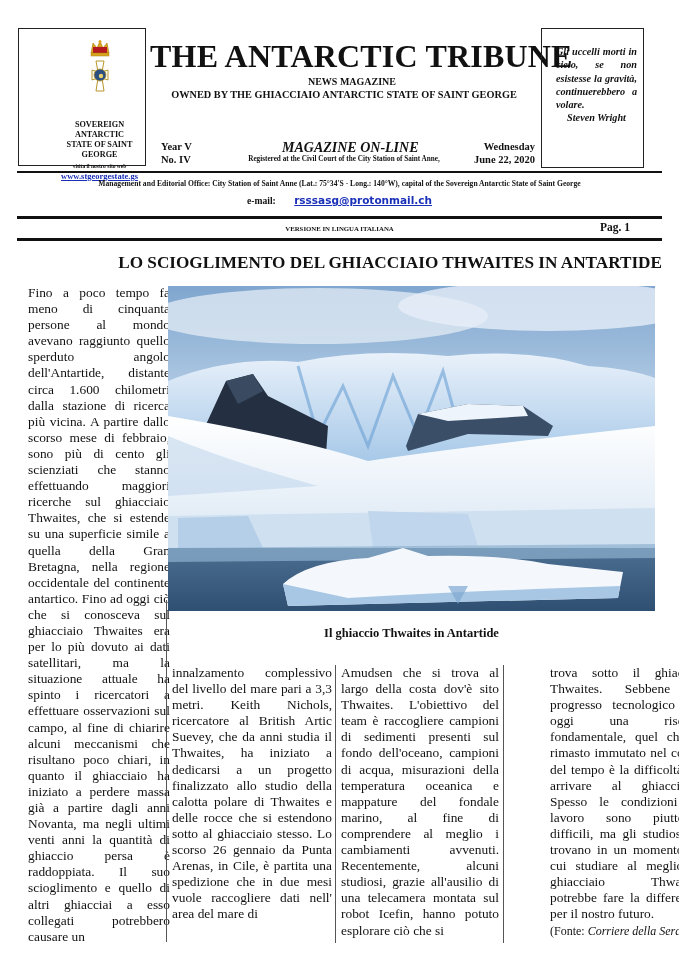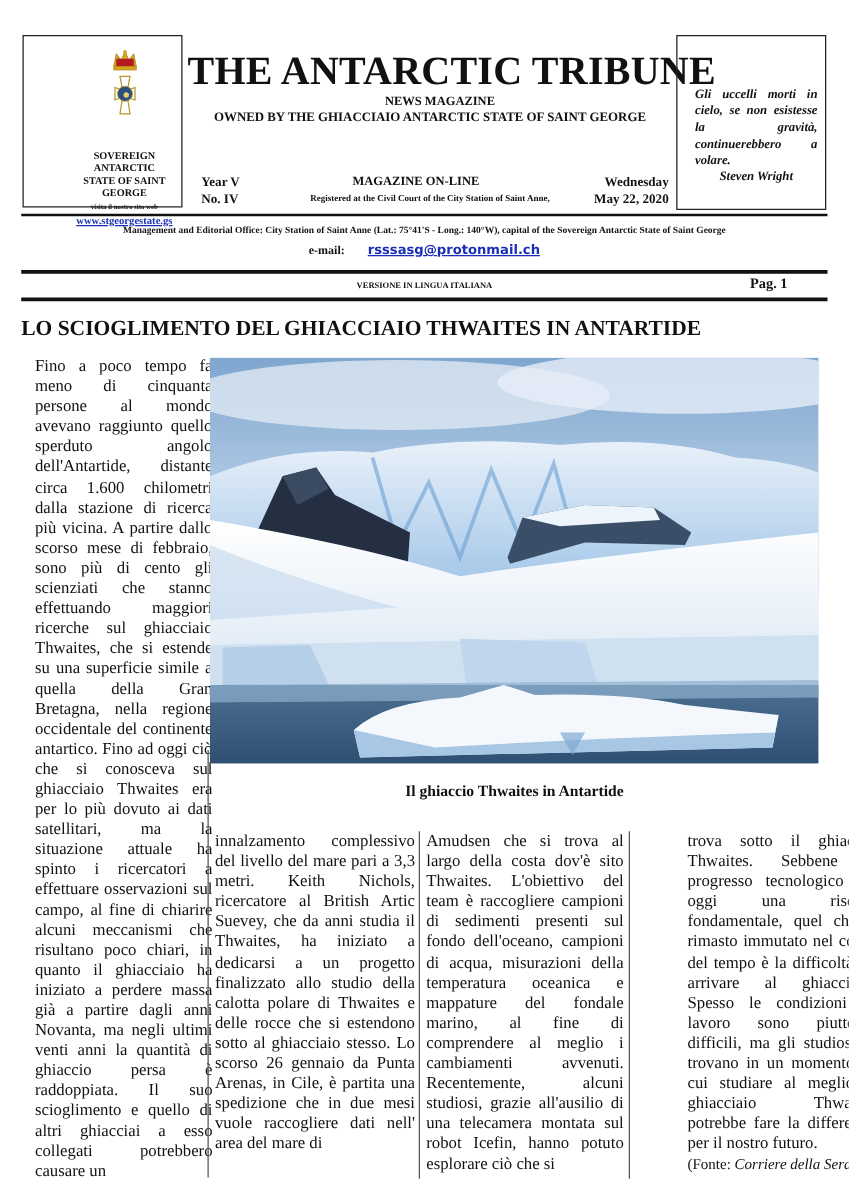--- a/index.html
+++ b/index.html
@@ -13,40 +13,40 @@
   .logo-box .crest { display: block; margin: 10px auto 0; width: 40px; height: 64px; }
   .logo-box .state-name { font-family: "Liberation Serif", serif; font-weight: bold; font-size: 8.2px; line-height: 10px; margin-top: 17px; letter-spacing: 0; }
   .logo-box .visit { font-size: 5.5px; font-weight: bold; margin-top: 3px; }
   .logo-box .site { font-size: 8.5px; font-weight: bold; color: #1a2fb8; text-decoration: underline; margin-top: 2px; }
 
   .masthead { left: 150px; top: 38px; width: 388px; text-align: center; font-weight: bold; font-size: 32px; line-height: 36px; letter-spacing: 0.2px; white-space: nowrap; }
   .subhead1 { left: 150px; top: 76px; width: 388px; text-align: right; padding-right: 142px; font-weight: bold; font-size: 10px; }
   .subhead2 { left: 150px; top: 89px; width: 388px; text-align: center; font-weight: bold; font-size: 10.3px; white-space: nowrap; }
   .registered { left: 150px; top: 111px; width: 388px; text-align: center; font-weight: bold; font-size: 7.2px; line-height: 9.5px; margin-top: 44px; }
   .year { left: 161px; top: 140px; font-weight: bold; font-size: 10.5px; line-height: 13px; }
-  .magonline { left: 282px; top: 140px; font-weight: bold; font-size: 10px; }
+  .magonline { left: 282px; top: 140px; font-weight: bold; font-size: 14px; font-style: italic; }
   .date { left: 400px; top: 140px; width: 135px; text-align: right; font-weight: bold; font-size: 10.5px; line-height: 13px; }
 
-  .quote-box { left: 541px; top: 28px; width: 120px; height: 140px; border: 1.5px solid #222; padding: 40px 6px 0 14px; }
+  .quote-box { left: 541px; top: 28px; width: 103px; height: 140px; border: 1.5px solid #222; padding: 16px 6px 0 14px; }
   .quote-box .quote { font-style: italic; font-weight: bold; font-size: 10.2px; line-height: 13.3px; text-align: justify; }
   .quote-box .author { font-style: italic; font-weight: bold; font-size: 10.2px; text-align: center; line-height: 13px; }
 
   .rule { left: 17px; width: 645px; background: #111; }
   .r1 { top: 171px; height: 2px; }
   .r2 { top: 216px; height: 3px; }
   .r3 { top: 238px; height: 3px; }
 
   .office { left: 17px; top: 179px; width: 645px; text-align: center; font-weight: bold; font-size: 7.6px; white-space: nowrap; }
   .email-line { left: 17px; top: 194px; width: 645px; text-align: center; font-weight: bold; font-size: 9.6px; }
   .email-line a { font-family: "DejaVu Sans", sans-serif; color: #1a2fb8; text-decoration: underline; font-size: 10.5px; margin-left: 16px; }
 
   .version { left: 17px; top: 225px; width: 645px; text-align: center; font-weight: bold; font-size: 6.8px; }
   .page-num { left: 600px; top: 221px; font-weight: bold; font-size: 11.5px; }
 
-  .headline { left: 17px; top: 253px; width: 645px; text-align: left; font-weight: bold; font-size: 17.2px; letter-spacing: 0; white-space: nowrap; }
+  .headline { left: 17px; top: 253px; width: 645px; text-align: right; font-weight: bold; font-size: 17.2px; letter-spacing: 0; white-space: nowrap; }
 
   .col { font-size: 13.4px; line-height: 16.1px; text-align: justify; hyphens: none; }
   .col p { margin: 0; }
   .col1 { left: 8px; top: 285px; width: 142px; margin-left: 20px; }
   .col2 { left: 172px; top: 665px; width: 160px; }
   .col3 { left: 341px; top: 665px; width: 158px; }
   .col4 { left: 510px; top: 665px; width: 150px; margin-left: 40px; }
   .vline { width: 1px; background: #555; }
   .v1 { left: 166px; top: 600px; height: 342px; }
   .v2 { left: 335px; top: 665px; height: 278px; }
@@ -87,30 +87,30 @@
 <div class="abs registered">
   <div>Registered at the Civil Court of the City Station of Saint Anne,</div>
 </div>
 <div class="abs year">
   <div>Year V</div>
   <div>No. IV</div>
 </div>
 <div class="abs magonline">MAGAZINE ON-LINE</div>
 <div class="abs date">
   <div>Wednesday</div>
-  <div>May 22, 2020</div>
+  <div>June 22, 2020</div>
 </div>
 
 <div class="abs quote-box">
   <div class="quote">Gli uccelli morti in cielo, se non esistesse la gravità, continuerebbero a volare.</div>
   <div class="author">Steven Wright</div>
 </div>
 
 <div class="abs rule r1"></div>
-<div class="abs office">Management and Editorial Office: City Station of Saint Anne (Lat.: 75°41'S - Long.: 140°W), capital of the Sovereign Antarctic State of Saint George</div>
+<div class="abs office">Management and Editorial Office: City Station of Saint Anne (Lat.: 75°34'S - Long.: 140°W), capital of the Sovereign Antarctic State of Saint George</div>
 <div class="abs email-line">
   <span>e-mail:</span>
   <a>rsssasg@protonmail.ch</a>
 </div>
 <div class="abs rule r2"></div>
 <div class="abs version">VERSIONE IN LINGUA ITALIANA</div>
 <div class="abs page-num">Pag. 1</div>
 <div class="abs rule r3"></div>
 
 <div class="abs headline">LO SCIOGLIMENTO DEL GHIACCIAIO THWAITES IN ANTARTIDE</div>

